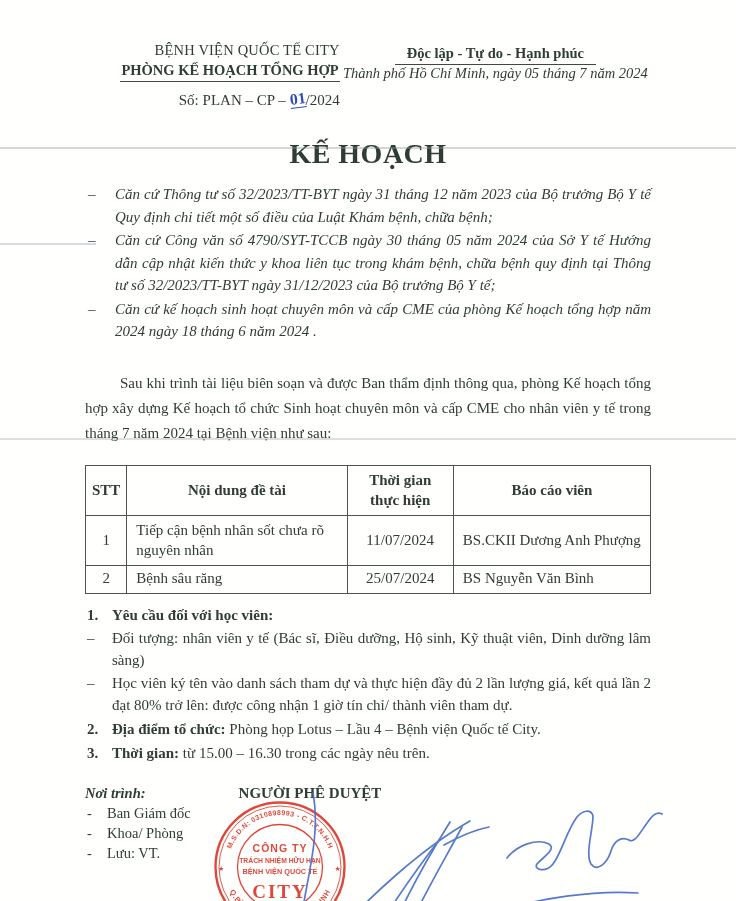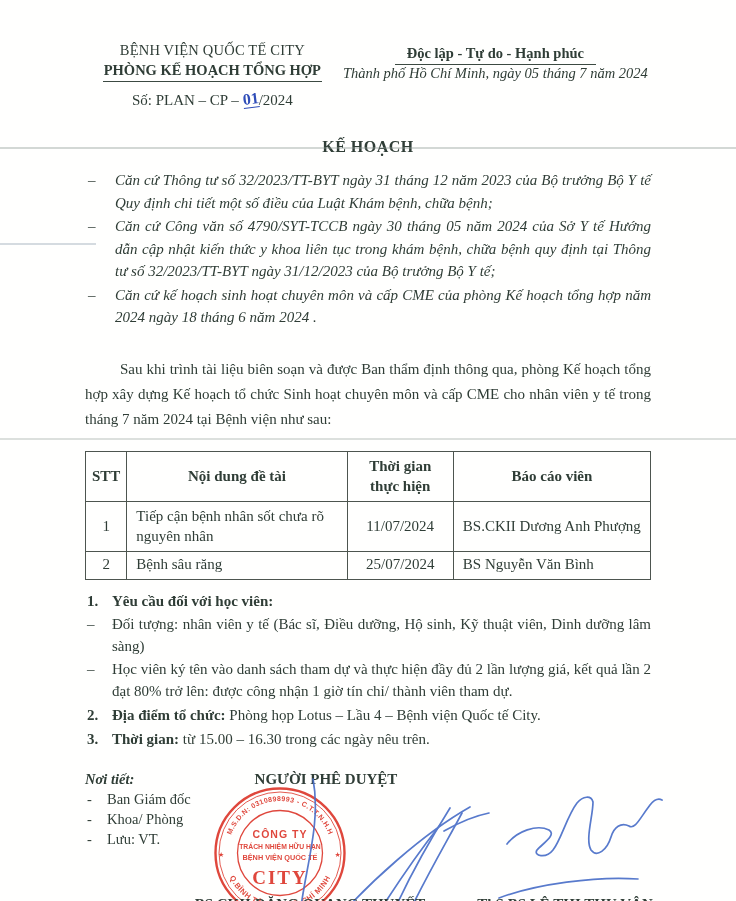--- a/index.html
+++ b/index.html
@@ -13,37 +13,37 @@
   .content { padding:42px 85px 0 85px; }
 
   
   .artifact { position:absolute; height:2px; background:rgba(140,152,146,0.38); }
   .artifact.a1 { left:0; right:0; top:147px; }
   .artifact.a2 { left:0; width:96px; top:243px; background:rgba(150,165,180,0.40); }
   .artifact.a3 { left:0; right:0; top:438px; background:rgba(140,152,146,0.30); }
 
   
   .hdr { display:flex; }
-  .hdr-left { width:45%; text-align:center; }
+  .hdr-left { width:45%; text-align:right; }
   .hdr-right { width:55%; text-align:center; }
   .h1a { font-size:14.5px; letter-spacing:0.2px; }
   .h1b { font-size:14.5px; font-weight:bold; margin-top:3px; }
   .h1b .u { display:inline-block; padding:0 1px 2px 1px; border-bottom:1.6px solid #3c4a42; }
   .h1c { margin-top:10px; font-size:15px; }
   .hdr-right .h1a { font-weight:bold; font-size:14px; }
   .hdr-right .h1b .u { padding:0 12px 2px 12px; }
   .h-date { font-size:14.5px; font-style:italic; }
   .hw-num {
     display:inline-block; color:#2f4db8; font-weight:bold; font-size:16px;
     transform:rotate(-7deg) translateY(-1px); border-bottom:1.5px solid #2f4db8;
     line-height:1;
   }
 
   
-  .doc-title { margin-top:29px; text-align:center; font-size:16px; font-weight:bold; letter-spacing:0.5px; }
+  .doc-title { margin-top:29px; text-align:center; font-size:28px; font-weight:bold; letter-spacing:0.5px; }
   .doc-subtitle { margin-top:3px; text-align:center; font-size:15.5px; }
 
   
   .legal { margin-top:13px; }
   .li { display:flex; font-size:15px; line-height:1.5; }
   .li .dash { flex:none; width:30px; padding-left:3px; }
   .li .txt { flex:1; text-align:justify; }
   .legal .li { font-style:italic; }
   .legal .li + .li { margin-top:1px; }
 
@@ -67,21 +67,21 @@
   .sec .stitle { font-weight:bold; }
   .secs .li .dash { width:27px; padding-left:2px; }
 
   
   .footer { position:relative; height:196px; margin-top:6px; }
   .fcol-head { position:absolute; top:14px; font-size:15px; font-weight:bold; text-align:center; }
   .rcp { position:absolute; left:0; top:14px; font-size:14.5px; }
   .rcp-title { font-weight:bold; font-style:italic; }
   .rcp-item { display:flex; margin-top:3px; }
   .rcp-item .rdash { flex:none; width:22px; padding-left:2px; }
-  .approve-head { left:116px; width:250px; }
+  .approve-head { left:100px; width:250px; }
   .draft-head { left:355px; width:250px; }
   .sig-name { position:absolute; top:139px; font-size:15px; font-weight:bold; text-align:center; }
   .ap-name { left:75px; width:300px; }
   .dr-name { left:330px; width:300px; }
 
   .stamp { position:absolute; left:127px; top:28px; width:136px; height:136px; opacity:0.9; }
   .ink { position:absolute; left:0; top:0; width:600px; height:196px; overflow:visible; pointer-events:none; }
 </style>
 </head>
 <body>
@@ -175,21 +175,21 @@
       </div>
       <div class="sec">
         <span class="num">3.</span>
         <span class="stxt"><span class="stitle">Thời gian:</span><span> từ 15.00 – 16.30 trong các ngày nêu trên.</span></span>
       </div>
     </div>
 
     <div class="footer">
 
       <div class="rcp">
-        <div class="rcp-title">Nơi tiết:</div>
+        <div class="rcp-title">Nơi trình:</div>
         <div class="rcp-item">
             <span class="rdash">-</span>
             <span>Ban Giám đốc</span>
           </div>
         <div class="rcp-item">
             <span class="rdash">-</span>
             <span>Khoa/ Phòng</span>
           </div>
         <div class="rcp-item">
             <span class="rdash">-</span>

